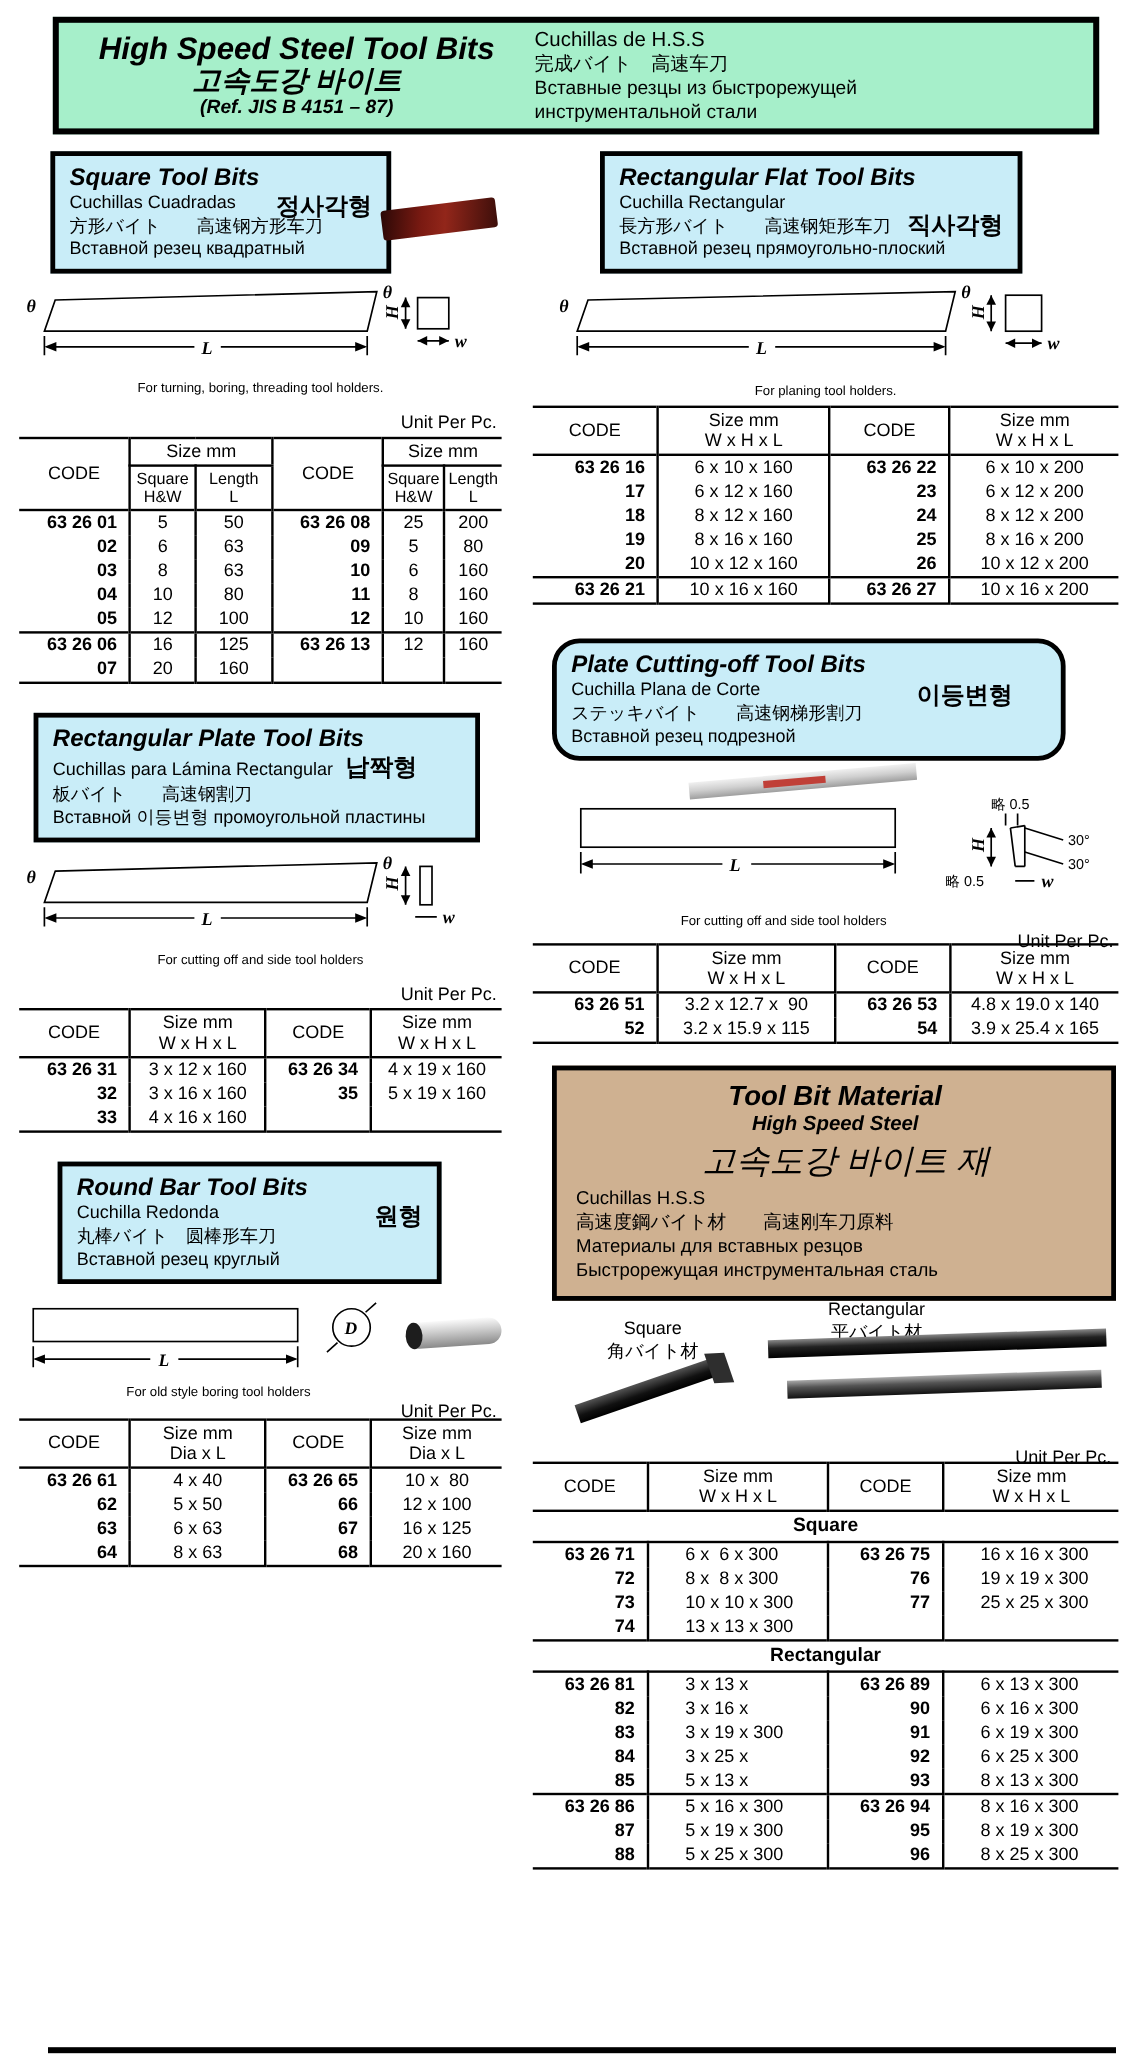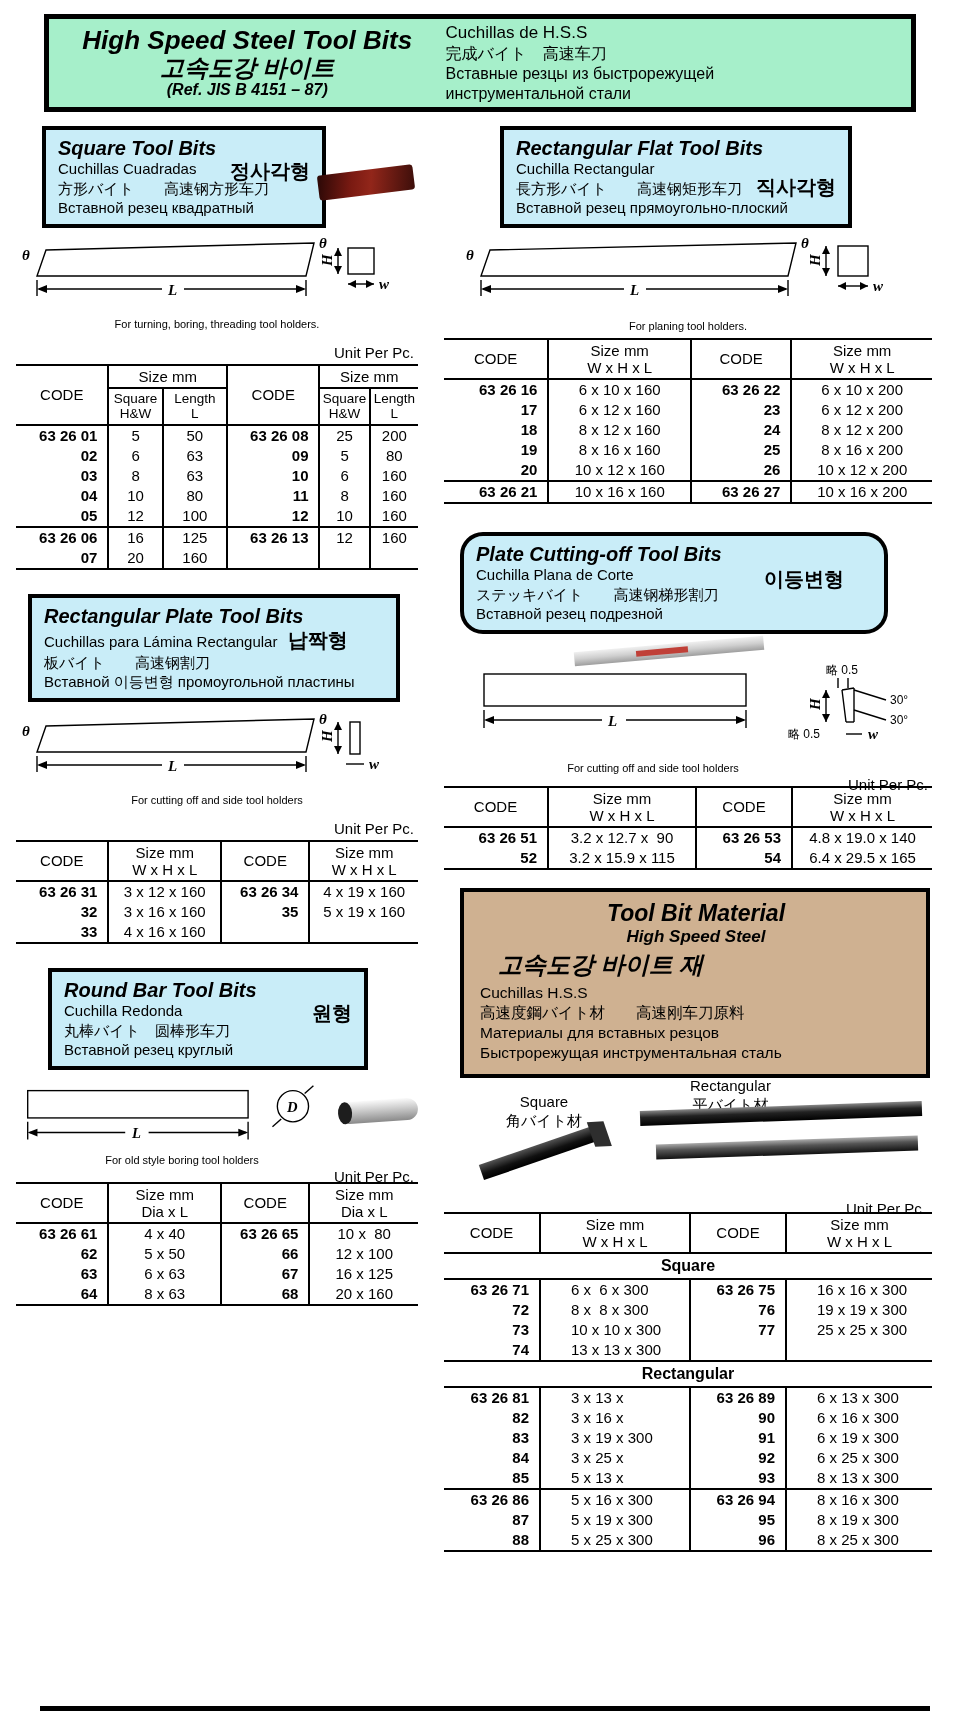--- a/index.html
+++ b/index.html
@@ -68,21 +68,21 @@
   .mat-sq-photo::after{content:"";position:absolute;right:-6px;top:-3px;width:16px;height:26px;background:#2e2e2e;transform:skewY(16deg);}
   .mat-flat-photo1{position:absolute;left:196px;top:28px;width:282px;height:15px;transform:rotate(-2deg);
     background:linear-gradient(180deg,#888,#222 45%,#000);}
   .mat-flat-photo2{position:absolute;left:212px;top:62px;width:262px;height:15px;transform:rotate(-2deg);
     background:linear-gradient(180deg,#aaa,#555 40%,#111);}
   .mat-photos .unit{position:absolute;right:2px;top:108px;}
   
   .mat-box{background:var(--material_bg);border:4px solid #000;box-sizing:border-box;padding:8px 14px 10px 16px;}
   .mat-title{font-style:italic;font-weight:bold;font-size:23px;text-align:center;}
   .mat-sub{font-style:italic;font-weight:bold;font-size:17px;text-align:center;}
-  .mat-kr{font-style:italic;font-weight:bold;font-size:24px;padding-left:18px;margin:2px 0;}
+  .mat-kr{font-style:italic;font-weight:normal;font-size:28px;padding-left:18px;margin:2px 0;text-align:center;}
   .mat-line{font-size:15.5px;line-height:1.3;}
   .bottom-rule{position:absolute;left:40px;top:1706px;width:890px;height:5px;background:#000;}
 </style>
 </head>
 <body>
 
 <div class="page-header">
   <div class="h-left">
     <div class="h-title">High Speed Steel Tool Bits</div>
     <div class="h-kr">고속도강 바이트</div>
@@ -513,21 +513,21 @@
         <tr>
           <td class="c-code">63 26 51</td>
           <td class="c-size vline">3.2 x 12.7 x  90</td>
           <td class="c-code vline">63 26 53</td>
           <td class="c-size vline">4.8 x 19.0 x 140</td>
         </tr>
         <tr>
           <td class="c-code">52</td>
           <td class="c-size vline">3.2 x 15.9 x 115</td>
           <td class="c-code vline">54</td>
-          <td class="c-size vline">6.4 x 29.5 x 165</td>
+          <td class="c-size vline">3.9 x 25.4 x 165</td>
         </tr>
       </tbody>
   </table>
 
   <div class="mat-box" style="margin-top:18px;margin-left:16px;width:470px;">
     <div class="mat-title">Tool Bit Material</div>
     <div class="mat-sub">High Speed Steel</div>
     <div class="mat-kr">고속도강 바이트 재</div>
     <div class="mat-line">Cuchillas H.S.S</div>
     <div class="mat-line">高速度鋼バイト材　　高速刚车刀原料</div>

